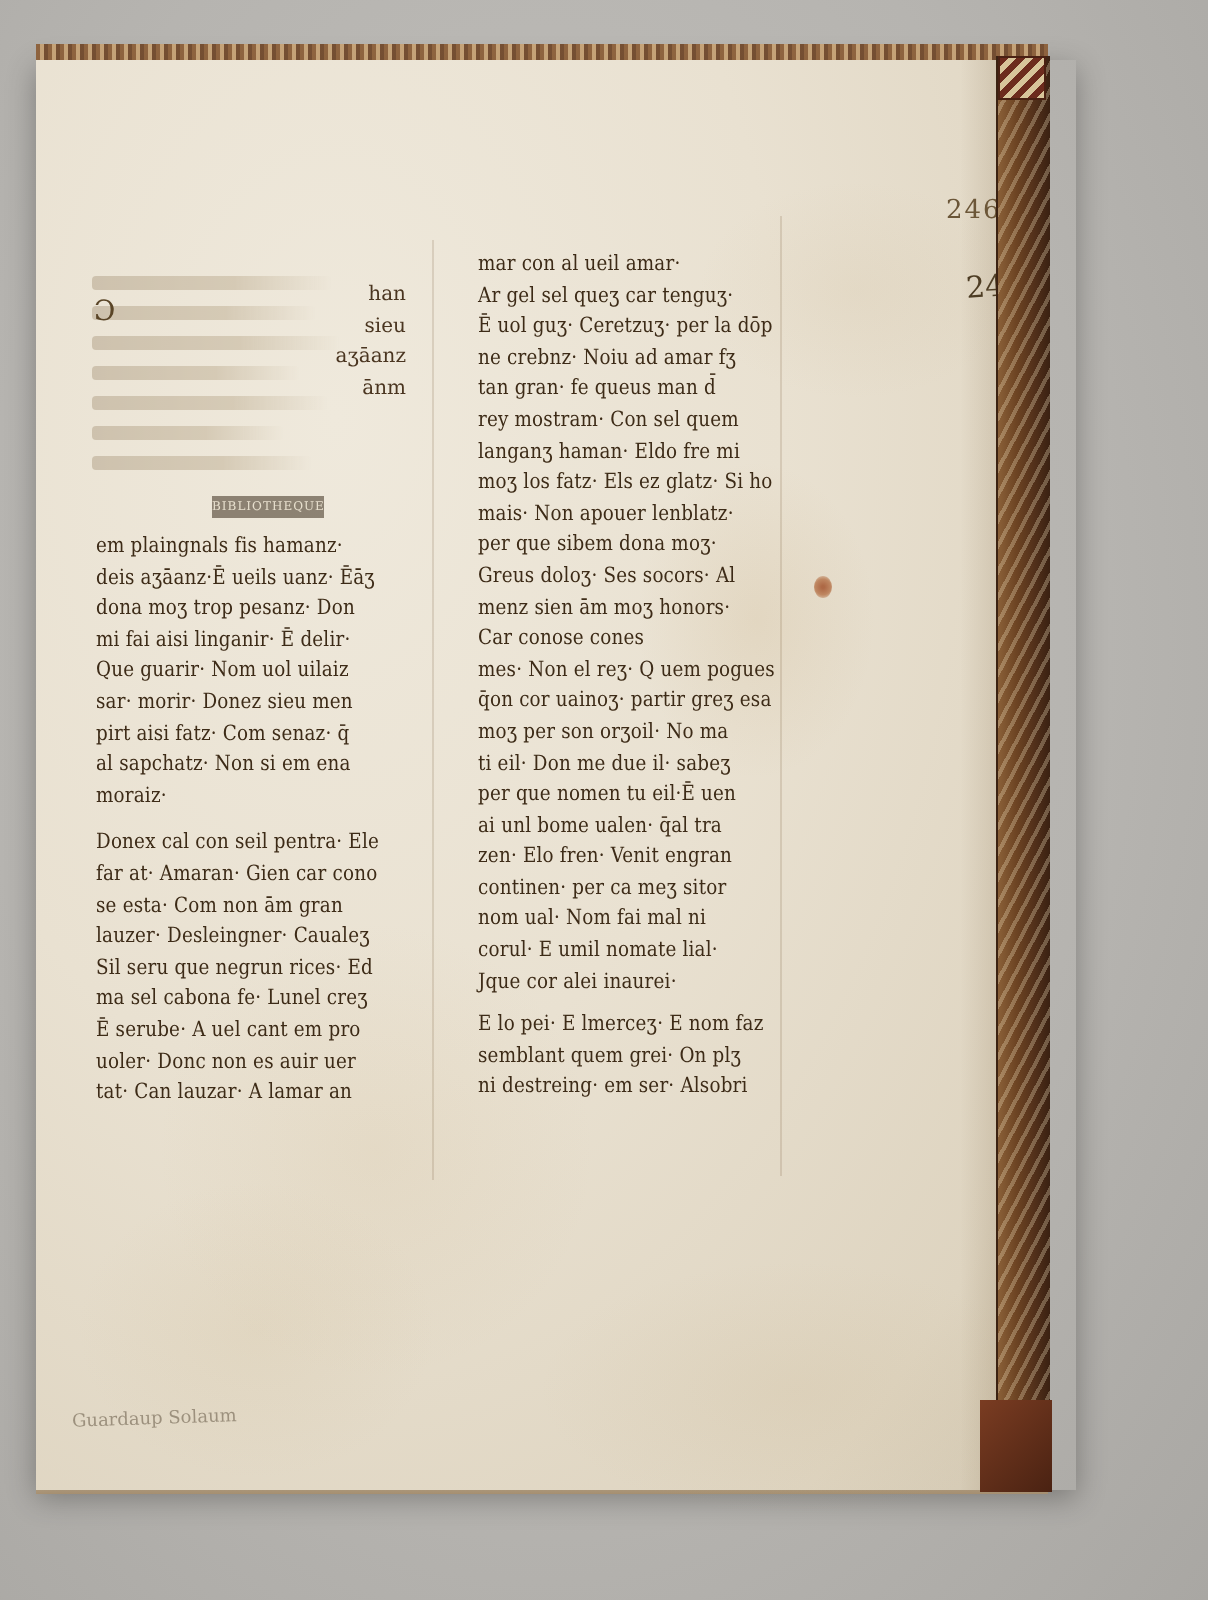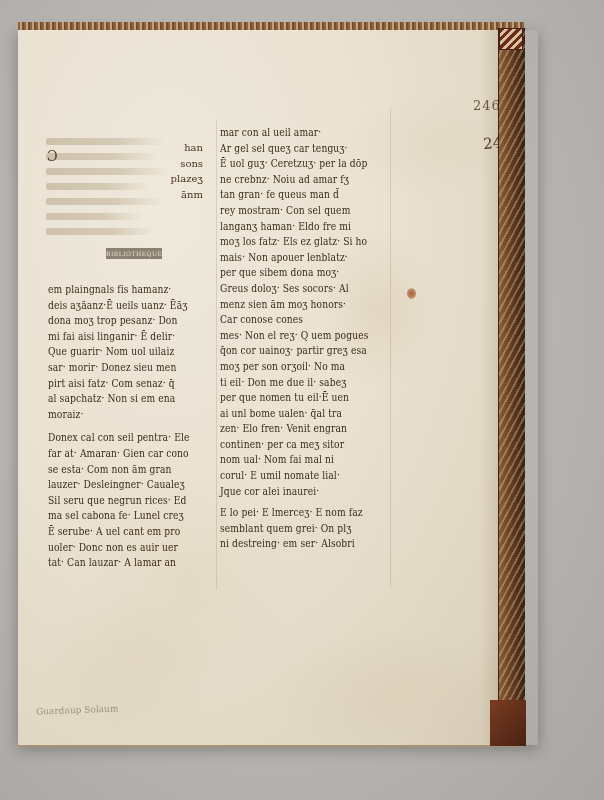--- a/index.html
+++ b/index.html
@@ -161,21 +161,21 @@
     transform: rotate(-4deg);
   }
   .col-left {
     position: absolute;
     left: 30px;
     top: 110px;
     width: 180px;
   }
   .col-right {
     position: absolute;
-    left: 202px;
+    left: 221px;
     top: 95px;
     width: 172px;
   }
   .line {
     font-size: 10.5px;
     line-height: 15.6px;
     color: #4a3520;
     white-space: nowrap;
     letter-spacing: 0.1px;
     font-stretch: condensed;
@@ -293,26 +293,26 @@
 
     <div class="initial">Ɔ</div>
 
     <div class="spot"></div>
 
     <div class="folio-num">246</div>
     <div class="folio-num-2">243</div>
 
     <div class="col-left-short">
       <div class="shortline">han</div>
-      <div class="shortline">sons</div>
-      <div class="shortline">plazeʒ</div>
+      <div class="shortline">sieu</div>
+      <div class="shortline">aʒāanz</div>
       <div class="shortline">ānm</div>
     </div>
 
-    <div class="col-left" style="top:252px;">
+    <div class="col-left" style="top:236px;">
       <div class="line ink-dark">em plaingnals fis hamanz·</div>
       <div class="line ink-dark">deis aʒāanz·Ē ueils uanz· Ēāʒ</div>
       <div class="line ink-dark">dona moʒ trop pesanz· Don</div>
       <div class="line ink-dark">mi fai aisi linganir· Ē delir·</div>
       <div class="line ink-dark">Que guarir· Nom uol uilaiz</div>
       <div class="line ink-dark">sar· morir· Donez sieu men</div>
       <div class="line ink-dark">pirt aisi fatz· Com senaz· q̄</div>
       <div class="line ink-dark">al sapchatz· Non si em ena</div>
       <div class="line ink-dark">moraiz·</div>
       <div class="line ink-dark" style="margin-top:8px">Donex cal con seil pentra· Ele</div>

